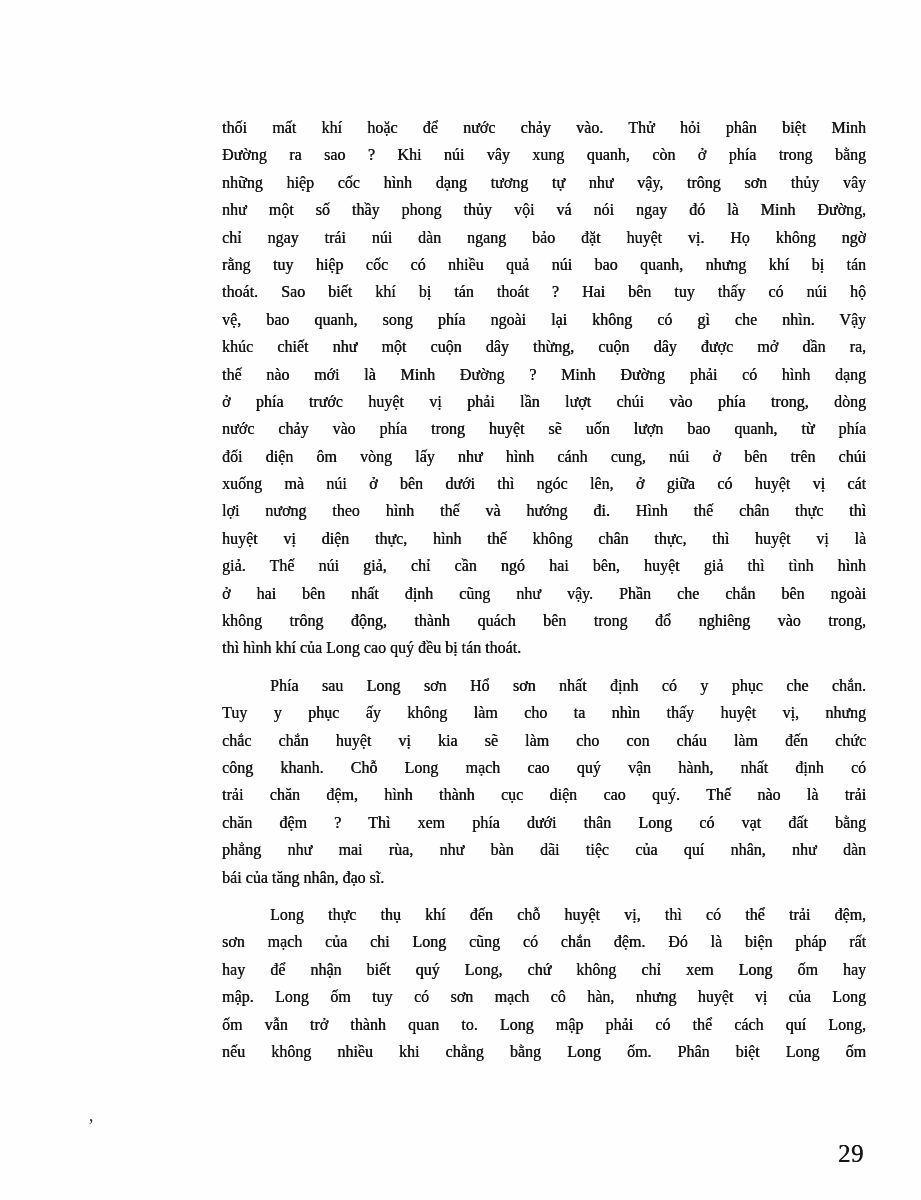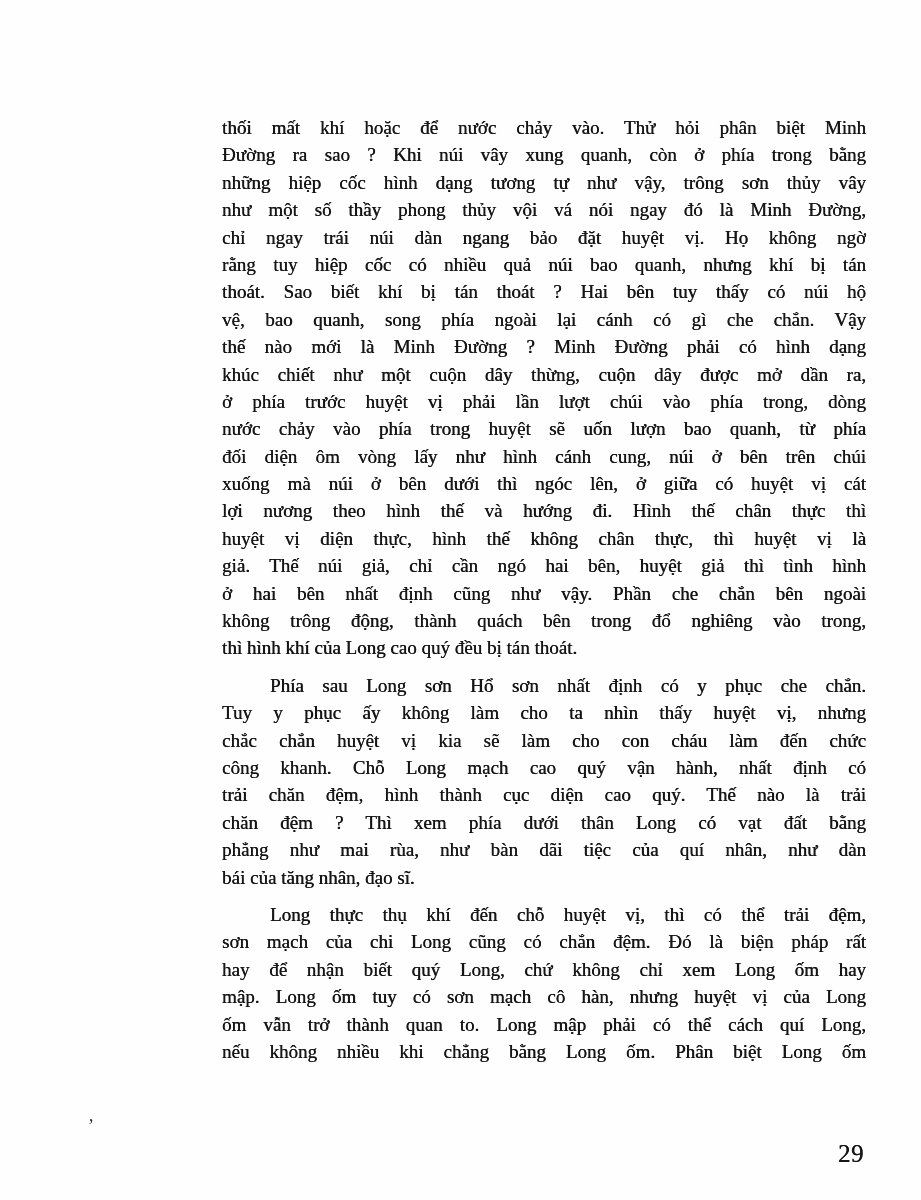--- a/index.html
+++ b/index.html
@@ -14,21 +14,21 @@
     background: #fefefe;
     overflow: hidden;
     font-family: "Liberation Serif", "DejaVu Serif", serif;
     color: #161616;
   }
   .page-body {
     position: absolute;
     left: 222px;
     top: 114px;
     width: 644px;
-    font-size: 19px;
+    font-size: 16px;
     line-height: 27.4px;
     text-shadow: 0.35px 0 0 currentColor; 
   }
   .para { margin: 0; }
   .para + .para { margin-top: 10px; }
   .line {
     height: 27.4px;
     text-align: justify;
     text-align-last: justify;
     overflow: hidden;
@@ -59,23 +59,23 @@
 <div class="sheet">
   <div class="page-body">
       <div class="para">
         <div class="line">thối mất khí hoặc để nước chảy vào. Thử hỏi phân biệt Minh</div>
         <div class="line">Đường ra sao ? Khi núi vây xung quanh, còn ở phía trong bằng</div>
         <div class="line">những hiệp cốc hình dạng tương tự như vậy, trông sơn thủy vây</div>
         <div class="line">như một số thầy phong thủy vội vá nói ngay đó là Minh Đường,</div>
         <div class="line">chỉ ngay trái núi dàn ngang bảo đặt huyệt vị. Họ không ngờ</div>
         <div class="line">rằng tuy hiệp cốc có nhiều quả núi bao quanh, nhưng khí bị tán</div>
         <div class="line">thoát. Sao biết khí bị tán thoát ? Hai bên tuy thấy có núi hộ</div>
-        <div class="line">vệ, bao quanh, song phía ngoài lại cánh có gì che chắn. Vậy</div>
+        <div class="line">vệ, bao quanh, song phía ngoài lại không có gì che nhìn. Vậy</div>
+        <div class="line">khúc chiết như một cuộn dây thừng, cuộn dây được mở dần ra,</div>
         <div class="line">thế nào mới là Minh Đường ? Minh Đường phải có hình dạng</div>
-        <div class="line">khúc chiết như một cuộn dây thừng, cuộn dây được mở dần ra,</div>
         <div class="line">ở phía trước huyệt vị phải lần lượt chúi vào phía trong, dòng</div>
         <div class="line">nước chảy vào phía trong huyệt sẽ uốn lượn bao quanh, từ phía</div>
         <div class="line">đối diện ôm vòng lấy như hình cánh cung, núi ở bên trên chúi</div>
         <div class="line">xuống mà núi ở bên dưới thì ngóc lên, ở giữa có huyệt vị cát</div>
         <div class="line">lợi nương theo hình thế và hướng đi. Hình thế chân thực thì</div>
         <div class="line">huyệt vị diện thực, hình thế không chân thực, thì huyệt vị là</div>
         <div class="line">giả. Thế núi giả, chỉ cần ngó hai bên, huyệt giả thì tình hình</div>
         <div class="line">ở hai bên nhất định cũng như vậy. Phần che chắn bên ngoài</div>
         <div class="line">không trông động, thành quách bên trong đổ nghiêng vào trong,</div>
         <div class="line no-just">thì hình khí của Long cao quý đều bị tán thoát.</div>

